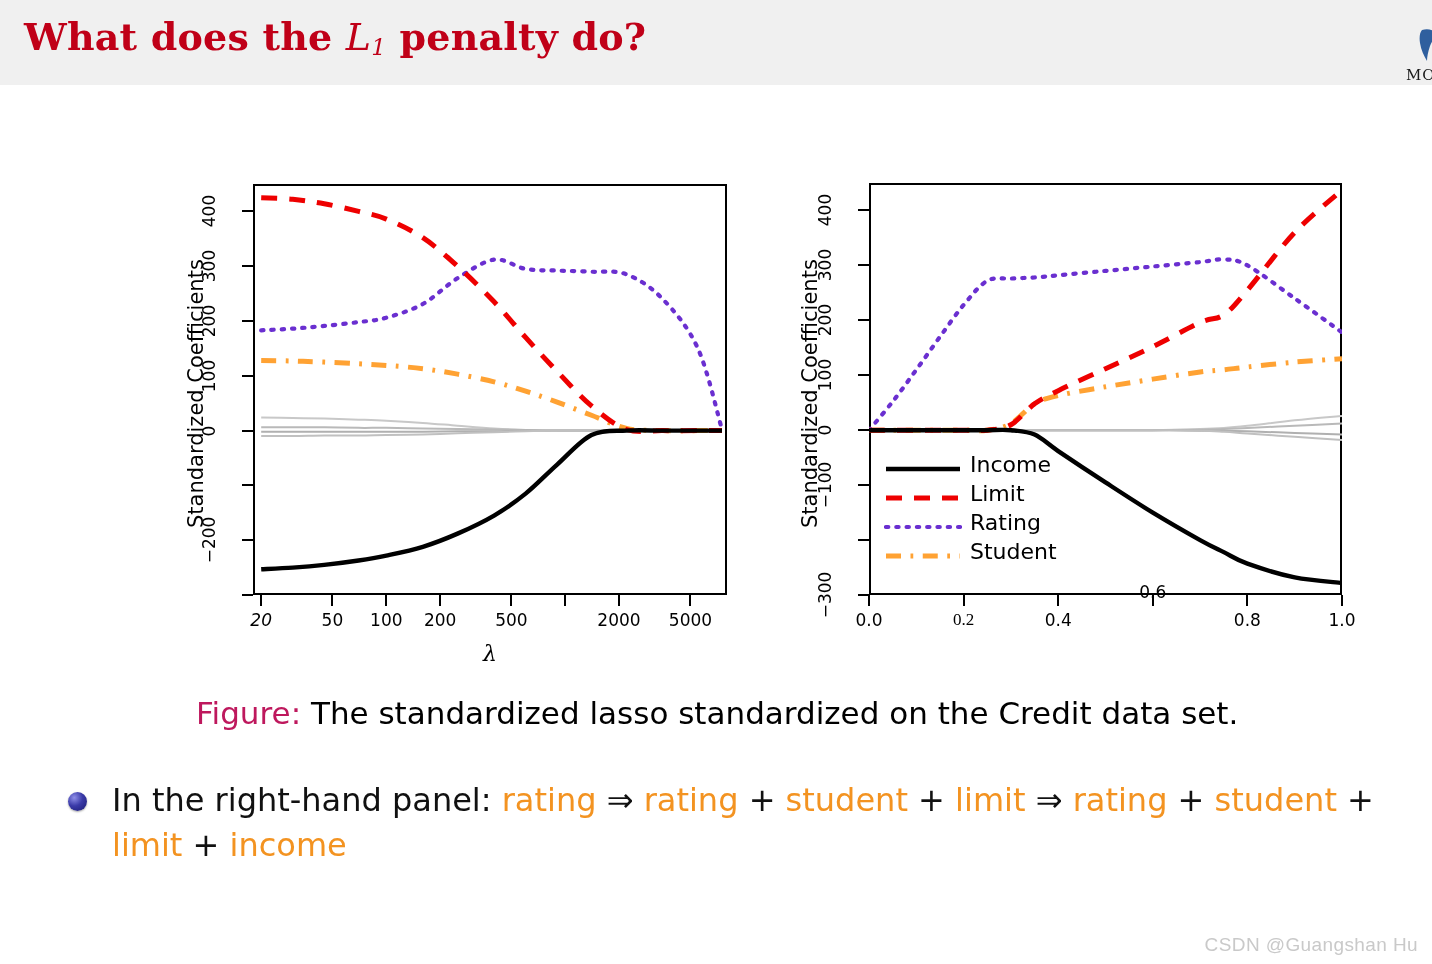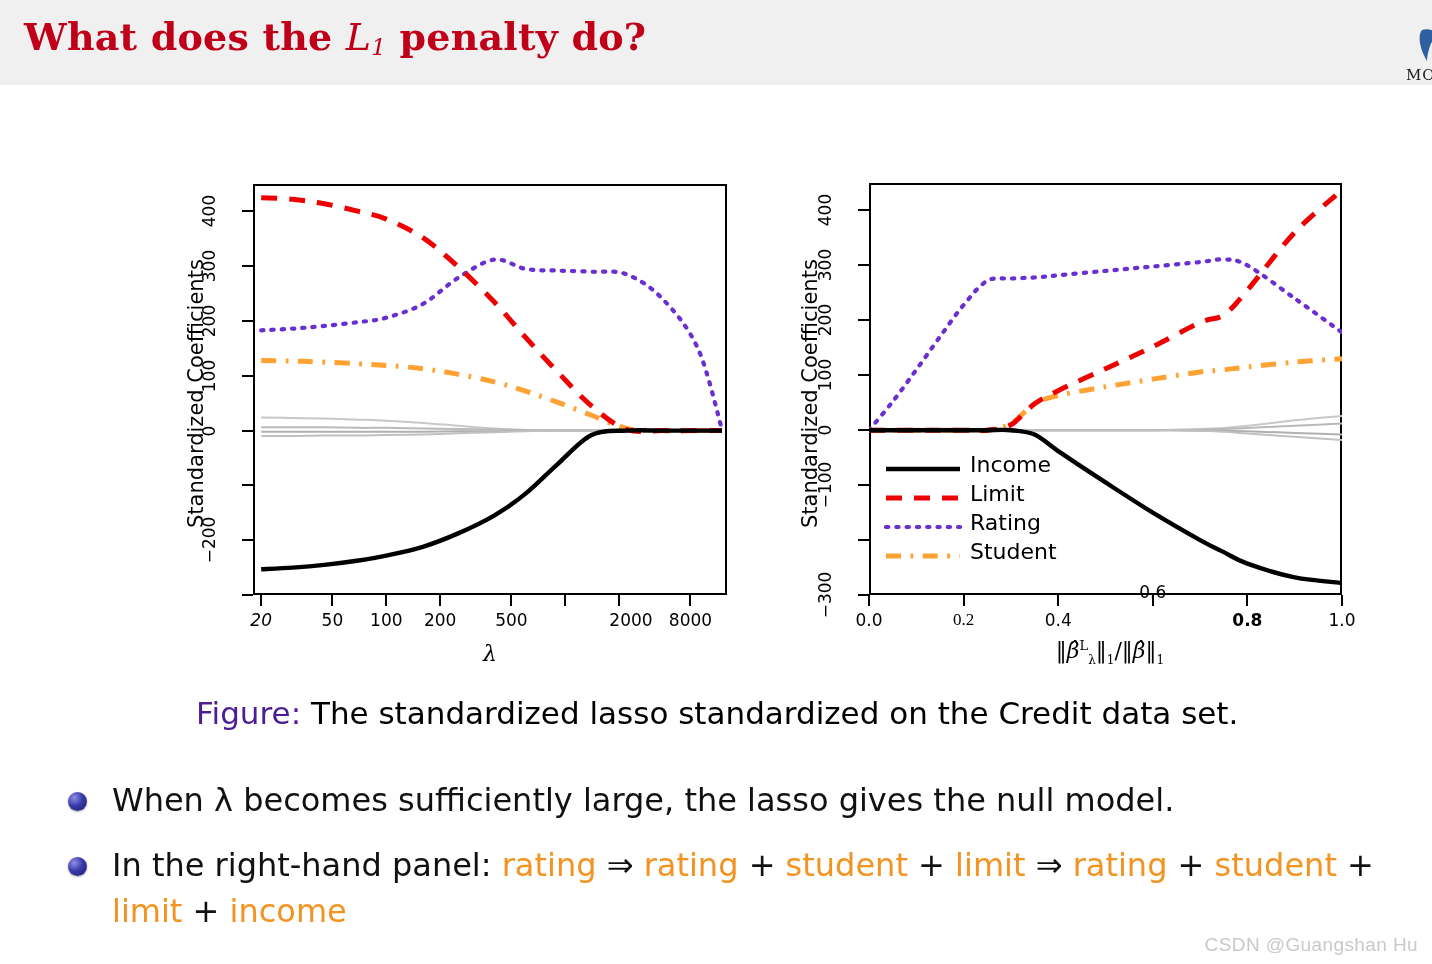--- a/index.html
+++ b/index.html
@@ -60,21 +60,21 @@
   
   #legend{position:absolute;left:0;top:0;}
   .leg-row{position:absolute;height:28px;}
   .leg-text{position:absolute;left:86px;top:-2px;font-size:22px;color:#000;white-space:nowrap;}
   
   #caption{
     position:absolute;left:196px;top:695px;width:1160px;
     font-family:"DejaVu Sans", sans-serif;font-size:31px;color:#000;
     white-space:nowrap;
   }
-  #caption .figword{color:#4c1d95;}
+  #caption .figword{color:#be185d;}
   
   #bullets{position:absolute;left:64px;top:778px;width:1360px;}
   .bullet-row{position:relative;margin-bottom:20px;padding-left:48px;}
   .dot{
     position:absolute;left:4px;top:14px;width:19px;height:19px;border-radius:50%;
     background:radial-gradient(circle at 33% 30%, #8f8fe8 0%, #3a3aa8 45%, #191970 100%);
     box-shadow:0 1px 2px rgba(0,0,0,.35);
   }
   .btext{font-size:32px;color:#111;line-height:1.42;}
   .hl{color:#f39321;}
@@ -132,23 +132,23 @@
         <div class="tick" style="left: 331.429px; top: 509px; width: 2px; height: 11px;"></div>
         <div class="xtick-label" style="left: 292.429px; top: 524px; width: 80px;">50</div>
         <div class="tick" style="left: 385.318px; top: 509px; width: 2px; height: 11px;"></div>
         <div class="xtick-label" style="left: 346.318px; top: 524px; width: 80px;">100</div>
         <div class="tick" style="left: 439.207px; top: 509px; width: 2px; height: 11px;"></div>
         <div class="xtick-label" style="left: 400.207px; top: 524px; width: 80px;">200</div>
         <div class="tick" style="left: 510.444px; top: 509px; width: 2px; height: 11px;"></div>
         <div class="xtick-label" style="left: 471.444px; top: 524px; width: 80px;">500</div>
         <div class="tick" style="left: 564.333px; top: 509px; width: 2px; height: 11px;"></div>
         <div class="tick" style="left: 618.222px; top: 509px; width: 2px; height: 11px;"></div>
-        <div class="xtick-label" style="left: 591px; top: 524px; width: 80px;">2000</div>
+        <div class="xtick-label" style="left: 579px; top: 524px; width: 80px;">2000</div>
         <div class="tick" style="left: 689.459px; top: 509px; width: 2px; height: 11px;"></div>
-        <div class="xtick-label" style="left: 650.459px; top: 524px; width: 80px;">8000</div>
+        <div class="xtick-label" style="left: 650.459px; top: 524px; width: 80px;">5000</div>
       </div>
 
     <div class="xlab" style="left:410px;top:555px;width:160px;font-family:'DejaVu Serif',serif;font-style:italic;">λ</div>
 
     <svg id="svg-left" style="position:absolute;left:253px;top:98px;" width="474" height="411">
         <path d="M8.19,233.45 C13.45,233.54 29.21,233.81 39.71,234.00 C50.22,234.18 60.26,234.27 71.24,234.54 C82.22,234.82 95.24,235.27 105.59,235.64 C115.93,236.01 122.61,236.19 133.32,236.74 C144.03,237.28 157.99,238.11 169.86,238.93 C181.73,239.75 192.68,240.75 204.56,241.67 C216.43,242.58 229.75,243.68 241.10,244.41 C252.44,245.14 262.11,245.69 272.62,246.05 C283.13,246.42 293.16,246.51 304.14,246.60 C315.12,246.69 326.91,246.60 338.49,246.60 C350.07,246.60 361.76,246.60 373.63,246.60 C385.50,246.60 397.86,246.60 409.73,246.60 C421.60,246.60 434.99,246.60 444.87,246.60 C454.74,246.60 464.96,246.60 468.98,246.60" fill="none" stroke="#c8c8c8" stroke-width="2" stroke-linecap="butt"></path>
         <path d="M8.19,243.31 C13.45,243.31 29.21,243.31 39.71,243.31 C50.22,243.31 60.26,243.22 71.24,243.31 C82.22,243.40 95.24,243.77 105.59,243.86 C115.93,243.95 122.61,243.77 133.32,243.86 C144.03,243.95 157.99,244.23 169.86,244.41 C181.73,244.59 192.68,244.77 204.56,244.96 C216.43,245.14 229.75,245.32 241.10,245.50 C252.44,245.69 262.11,245.87 272.62,246.05 C283.13,246.23 293.16,246.51 304.14,246.60 C315.12,246.69 326.91,246.60 338.49,246.60 C350.07,246.60 361.76,246.60 373.63,246.60 C385.50,246.60 397.86,246.60 409.73,246.60 C421.60,246.60 434.99,246.60 444.87,246.60 C454.74,246.60 464.96,246.60 468.98,246.60" fill="none" stroke="#b9b9b9" stroke-width="2" stroke-linecap="butt"></path>
         <path d="M8.19,247.70 C13.45,247.70 29.21,247.70 39.71,247.70 C50.22,247.70 60.26,247.70 71.24,247.70 C82.22,247.70 95.24,247.70 105.59,247.70 C115.93,247.70 122.61,247.70 133.32,247.70 C144.03,247.70 157.99,247.79 169.86,247.70 C181.73,247.60 192.68,247.24 204.56,247.15 C216.43,247.06 229.75,247.24 241.10,247.15 C252.44,247.06 262.11,246.69 272.62,246.60 C283.13,246.51 293.16,246.60 304.14,246.60 C315.12,246.60 326.91,246.60 338.49,246.60 C350.07,246.60 361.76,246.60 373.63,246.60 C385.50,246.60 397.86,246.60 409.73,246.60 C421.60,246.60 434.99,246.60 444.87,246.60 C454.74,246.60 464.96,246.60 468.98,246.60" fill="none" stroke="#b0b0b0" stroke-width="2" stroke-linecap="butt"></path>
         <path d="M8.19,252.08 C13.45,252.08 29.21,252.17 39.71,252.08 C50.22,251.99 60.26,251.62 71.24,251.53 C82.22,251.44 95.24,251.62 105.59,251.53 C115.93,251.44 122.61,251.17 133.32,250.98 C144.03,250.80 157.99,250.71 169.86,250.44 C181.73,250.16 192.68,249.71 204.56,249.34 C216.43,248.97 229.75,248.61 241.10,248.24 C252.44,247.88 262.11,247.42 272.62,247.15 C283.13,246.87 293.16,246.69 304.14,246.60 C315.12,246.51 326.91,246.60 338.49,246.60 C350.07,246.60 361.76,246.60 373.63,246.60 C385.50,246.60 397.86,246.60 409.73,246.60 C421.60,246.60 434.99,246.60 444.87,246.60 C454.74,246.60 464.96,246.60 468.98,246.60" fill="none" stroke="#c0c0c0" stroke-width="2" stroke-linecap="butt"></path>
         <path d="M8.19,176.46 C13.45,176.55 29.21,176.73 39.71,177.00 C50.22,177.28 60.26,177.64 71.24,178.10 C82.22,178.56 95.24,179.20 105.59,179.74 C115.93,180.29 122.61,180.57 133.32,181.39 C144.03,182.21 157.99,183.21 169.86,184.68 C181.73,186.14 192.68,187.96 204.56,190.16 C216.43,192.35 229.75,195.00 241.10,197.83 C252.44,200.66 262.11,203.76 272.62,207.14 C283.13,210.52 293.16,214.09 304.14,218.10 C315.12,222.12 326.91,226.87 338.49,231.26 C350.07,235.64 361.76,241.85 373.63,244.41 C385.50,246.97 397.86,246.23 409.73,246.60 C421.60,246.97 434.99,246.60 444.87,246.60 C454.74,246.60 464.96,246.60 468.98,246.60" fill="none" stroke="#ffa233" stroke-width="5" stroke-linecap="butt" stroke-dasharray="15,9.5,2.75,9.5"></path>
@@ -184,28 +184,25 @@
     <div id="xaxis-right">
         <div class="tick" style="left: 108px; top: 509px; width: 2px; height: 11px;"></div>
         <div class="xtick-label" style="left: 69px; top: 524px; width: 80px;">0.0</div>
         <div class="tick" style="left: 202.6px; top: 509px; width: 2px; height: 11px;"></div>
         <div class="xtick-label" style="left: 163.6px; top: 524px; width: 80px; font-family: Liberation Serif, serif;">0.2</div>
         <div class="tick" style="left: 297.2px; top: 509px; width: 2px; height: 11px;"></div>
         <div class="xtick-label" style="left: 258.2px; top: 524px; width: 80px;">0.4</div>
         <div class="tick" style="left: 391.8px; top: 509px; width: 2px; height: 11px;"></div>
         <div class="xtick-label" style="left: 352.8px; top: 496px; width: 80px;">0.6</div>
         <div class="tick" style="left: 486.4px; top: 509px; width: 2px; height: 11px;"></div>
-        <div class="xtick-label" style="left: 447.4px; top: 524px; width: 80px; font-weight: bold;">0.8</div>
+        <div class="xtick-label" style="left: 447.4px; top: 524px; width: 80px;">0.8</div>
         <div class="tick" style="left: 581px; top: 509px; width: 2px; height: 11px;"></div>
         <div class="xtick-label" style="left: 542px; top: 524px; width: 80px;">1.0</div>
       </div>
 
-    <div class="xlab-math" style="left:250px;top:552px;width:200px;">
-      ‖<i>β̂</i><sup>L</sup><sub>λ</sub>‖<sub>1</sub>/‖<i>β̂</i>‖<sub>1</sub>
-    </div>
 
     <svg id="svg-right" style="position:absolute;left:109px;top:97px;" width="473" height="412">
         <path d="M0.00,247.20 C3.94,247.20 15.77,247.20 23.65,247.20 C31.53,247.20 39.42,247.20 47.30,247.20 C55.18,247.20 63.07,247.20 70.95,247.20 C78.83,247.20 86.72,247.20 94.60,247.20 C102.48,247.20 110.37,247.20 118.25,247.20 C126.13,247.20 134.02,247.20 141.90,247.20 C149.78,247.20 157.67,247.20 165.55,247.20 C173.43,247.20 177.38,247.20 189.20,247.20 C201.03,247.20 220.73,247.20 236.50,247.20 C252.27,247.20 268.03,247.38 283.80,247.20 C299.57,247.02 319.27,246.47 331.10,246.10 C342.92,245.74 346.87,245.55 354.75,245.00 C362.63,244.45 366.58,244.09 378.40,242.81 C390.23,241.52 409.93,238.96 425.70,237.31 C441.47,235.66 465.12,233.65 473.00,232.92" fill="none" stroke="#c8c8c8" stroke-width="2" stroke-linecap="butt"></path>
         <path d="M0.00,247.20 C3.94,247.20 15.77,247.20 23.65,247.20 C31.53,247.20 39.42,247.20 47.30,247.20 C55.18,247.20 63.07,247.20 70.95,247.20 C78.83,247.20 86.72,247.20 94.60,247.20 C102.48,247.20 110.37,247.20 118.25,247.20 C126.13,247.20 134.02,247.20 141.90,247.20 C149.78,247.20 157.67,247.20 165.55,247.20 C173.43,247.20 177.38,247.20 189.20,247.20 C201.03,247.20 220.73,247.20 236.50,247.20 C252.27,247.20 268.03,247.29 283.80,247.20 C299.57,247.11 319.27,246.83 331.10,246.65 C342.92,246.47 346.87,246.38 354.75,246.10 C362.63,245.83 366.58,245.55 378.40,245.00 C390.23,244.45 409.93,243.54 425.70,242.81 C441.47,242.07 465.12,240.97 473.00,240.61" fill="none" stroke="#b9b9b9" stroke-width="2" stroke-linecap="butt"></path>
         <path d="M0.00,247.20 C3.94,247.20 15.77,247.20 23.65,247.20 C31.53,247.20 39.42,247.20 47.30,247.20 C55.18,247.20 63.07,247.20 70.95,247.20 C78.83,247.20 86.72,247.20 94.60,247.20 C102.48,247.20 110.37,247.20 118.25,247.20 C126.13,247.20 134.02,247.20 141.90,247.20 C149.78,247.20 157.67,247.20 165.55,247.20 C173.43,247.20 177.38,247.20 189.20,247.20 C201.03,247.20 220.73,247.20 236.50,247.20 C252.27,247.20 268.03,247.11 283.80,247.20 C299.57,247.29 319.27,247.66 331.10,247.75 C342.92,247.84 346.87,247.66 354.75,247.75 C362.63,247.84 366.58,247.93 378.40,248.30 C390.23,248.66 409.93,249.40 425.70,249.95 C441.47,250.50 465.12,251.32 473.00,251.59" fill="none" stroke="#b0b0b0" stroke-width="2" stroke-linecap="butt"></path>
         <path d="M0.00,247.20 C3.94,247.20 15.77,247.20 23.65,247.20 C31.53,247.20 39.42,247.20 47.30,247.20 C55.18,247.20 63.07,247.20 70.95,247.20 C78.83,247.20 86.72,247.20 94.60,247.20 C102.48,247.20 110.37,247.20 118.25,247.20 C126.13,247.20 134.02,247.20 141.90,247.20 C149.78,247.20 157.67,247.20 165.55,247.20 C173.43,247.20 177.38,247.20 189.20,247.20 C201.03,247.20 220.73,247.20 236.50,247.20 C252.27,247.20 268.03,247.11 283.80,247.20 C299.57,247.29 319.27,247.47 331.10,247.75 C342.92,248.02 346.87,248.39 354.75,248.85 C362.63,249.31 366.58,249.67 378.40,250.50 C390.23,251.32 409.93,252.69 425.70,253.79 C441.47,254.89 465.12,256.54 473.00,257.09" fill="none" stroke="#c0c0c0" stroke-width="2" stroke-linecap="butt"></path>
         <path d="M0.00,247.20 C3.94,247.20 15.77,247.20 23.65,247.20 C31.53,247.20 39.42,247.20 47.30,247.20 C55.18,247.20 63.07,247.20 70.95,247.20 C78.83,247.20 86.72,247.20 94.60,247.20 C102.48,247.20 110.37,248.30 118.25,247.20 C126.13,246.10 134.02,245.00 141.90,240.61 C149.78,236.21 157.67,225.50 165.55,220.83 C173.43,216.16 177.38,215.43 189.20,212.59 C201.03,209.75 220.73,206.55 236.50,203.80 C252.27,201.06 268.03,198.58 283.80,196.11 C299.57,193.64 319.27,190.53 331.10,188.97 C342.92,187.41 346.87,187.60 354.75,186.77 C362.63,185.95 366.58,185.31 378.40,184.03 C390.23,182.74 409.93,180.46 425.70,179.08 C441.47,177.71 465.12,176.34 473.00,175.79" fill="none" stroke="#ffa233" stroke-width="5" stroke-linecap="butt" stroke-dasharray="15,9.5,2.75,9.5"></path>
         <path d="M0.00,247.20 C3.94,242.44 15.77,228.71 23.65,218.63 C31.53,208.56 39.42,197.58 47.30,186.77 C55.18,175.97 63.07,164.62 70.95,153.81 C78.83,143.01 86.72,131.29 94.60,121.95 C102.48,112.61 110.37,102.18 118.25,97.78 C126.13,93.39 134.02,96.13 141.90,95.58 C149.78,95.03 157.67,95.03 165.55,94.49 C173.43,93.94 177.38,93.39 189.20,92.29 C201.03,91.19 220.73,89.36 236.50,87.89 C252.27,86.43 268.03,84.96 283.80,83.50 C299.57,82.03 319.27,80.29 331.10,79.10 C342.92,77.91 346.87,75.81 354.75,76.36 C362.63,76.91 366.58,75.90 378.40,82.40 C390.23,88.90 409.93,104.19 425.70,115.36 C441.47,126.53 465.12,143.74 473.00,149.42" fill="none" stroke="#6a2fd0" stroke-width="4.2" stroke-linecap="round" stroke-dasharray="2.3100000000000005,7.9799999999999995"></path>
         <path d="M0.00,247.20 C3.94,247.20 15.77,247.20 23.65,247.20 C31.53,247.20 39.42,247.20 47.30,247.20 C55.18,247.20 63.07,247.20 70.95,247.20 C78.83,247.20 86.72,247.20 94.60,247.20 C102.48,247.20 110.37,248.12 118.25,247.20 C126.13,246.28 134.02,246.10 141.90,241.71 C149.78,237.31 157.67,226.51 165.55,220.83 C173.43,215.16 177.38,213.51 189.20,207.65 C201.03,201.79 220.73,193.00 236.50,185.67 C252.27,178.35 268.03,171.39 283.80,163.70 C299.57,156.01 319.27,144.84 331.10,139.53 C342.92,134.22 346.87,137.24 354.75,131.84 C362.63,126.44 366.58,120.85 378.40,107.12 C390.23,93.39 409.93,66.10 425.70,49.44 C441.47,32.78 465.12,14.19 473.00,7.14" fill="none" stroke="#ee0000" stroke-width="5" stroke-linecap="butt" stroke-dasharray="16,12"></path>
         <path d="M0.00,247.20 C3.94,247.20 15.77,247.20 23.65,247.20 C31.53,247.20 39.42,247.20 47.30,247.20 C55.18,247.20 63.07,247.20 70.95,247.20 C78.83,247.20 86.72,247.20 94.60,247.20 C102.48,247.20 110.37,247.20 118.25,247.20 C126.13,247.20 134.02,246.47 141.90,247.20 C149.78,247.93 157.67,248.12 165.55,251.59 C173.43,255.07 177.38,260.11 189.20,268.07 C201.03,276.04 220.73,289.13 236.50,299.39 C252.27,309.64 268.03,319.99 283.80,329.60 C299.57,339.21 319.27,350.47 331.10,357.07 C342.92,363.66 346.87,365.22 354.75,369.15 C362.63,373.09 366.58,376.48 378.40,380.69 C390.23,384.90 409.93,391.22 425.70,394.42 C441.47,397.63 465.12,399.00 473.00,399.91" fill="none" stroke="#000000" stroke-width="4.4" stroke-linecap="butt"></path>
@@ -240,21 +237,17 @@
   </div>
 </div>
 
 <div id="caption">
   <span class="figword">Figure:</span><span> The standardized lasso standardized on the Credit data set.</span>
 </div>
 
 <div id="bullets">
     <div class="bullet-row">
       <span class="dot"></span>
-      <div class="btext"><span>When λ becomes sufficiently large, the lasso gives the null model.</span></div>
-    </div>
-    <div class="bullet-row">
-      <span class="dot"></span>
       <div class="btext"><span>In the right-hand panel: </span><span class="hl">rating</span><span> ⇒ </span><span class="hl">rating</span><span> + </span><span class="hl">student</span><span> + </span><span class="hl">limit</span><span> ⇒ </span><span class="hl">rating</span><span> + </span><span class="hl">student</span><span> + </span><span class="hl">limit</span><span> + </span><span class="hl">income</span></div>
     </div>
   </div>
 
 <div id="watermark">CSDN @Guangshan Hu</div>
 
 </body></html>

